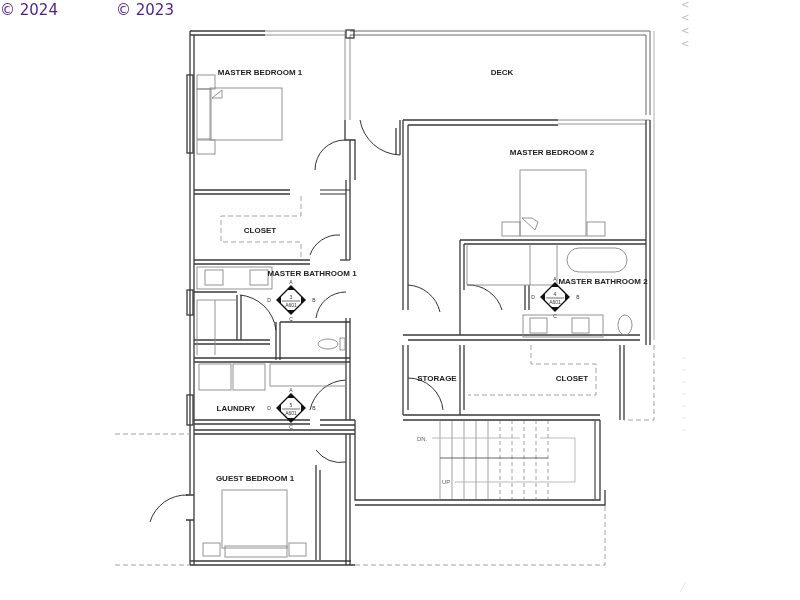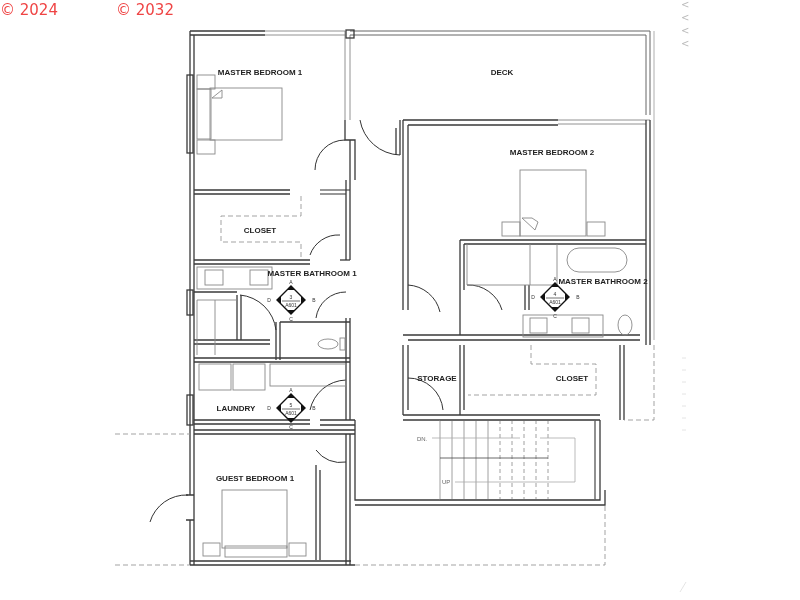--- a/index.html
+++ b/index.html
@@ -1,30 +1,30 @@
 <!DOCTYPE html>
 <html><head>
 <meta charset="utf-8">
 <style>
   html, body { margin: 0; padding: 0; background: #ffffff; }
   body { width: 800px; height: 600px; position: relative; overflow: hidden; font-family: "DejaVu Sans", sans-serif; }
-  .wm { position: absolute; top: 1px; font-family: "DejaVu Sans", sans-serif; font-size: 15px; color: #ef4444; letter-spacing: 0px; }
+  .wm { position: absolute; top: 1px; font-family: "DejaVu Sans", sans-serif; font-size: 15px; color: #4c1d95; letter-spacing: 0px; }
   .wm.a { left: 0px; }
   .wm.b { left: 116px; }
   .chev { position: absolute; left: 681px; font-size: 10px; color: #bbbbbb; font-family: "DejaVu Sans", sans-serif; line-height: 10px; }
   svg.plan { position: absolute; left: 0; top: 0; }
   .lbl { font-family: "Liberation Sans", sans-serif; font-weight: bold; font-size: 8px; fill: #222; }
   .sm { font-family: "Liberation Sans", sans-serif; font-size: 6px; fill: #666; }
   .tag { font-family: "Liberation Sans", sans-serif; font-size: 5px; fill: #333; }
 </style>
 </head>
 <body>
 
 <div class="wm a">© 2024</div>
-<div class="wm b">© 2032</div>
+<div class="wm b">© 2023</div>
 <div class="chev" style="top:0px">&lt;</div>
 <div class="chev" style="top:13px">&lt;</div>
 <div class="chev" style="top:26px">&lt;</div>
 <div class="chev" style="top:39px">&lt;</div>
 
 <svg class="plan" width="800" height="600" viewBox="0 0 800 600">
   <g fill="none" stroke="#3a3a3a" stroke-width="1.3">
 
     <g>
       <path d="M190 31 H265 M190 35 H265 M190 31 V565 M194 35 V565"></path>

